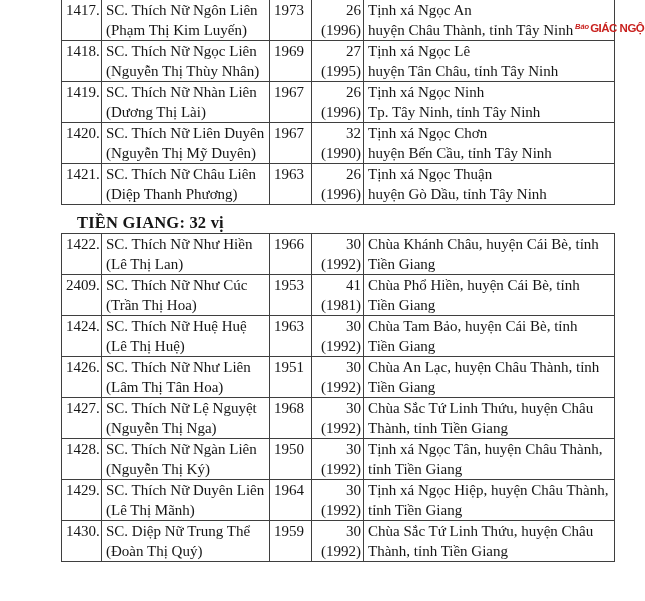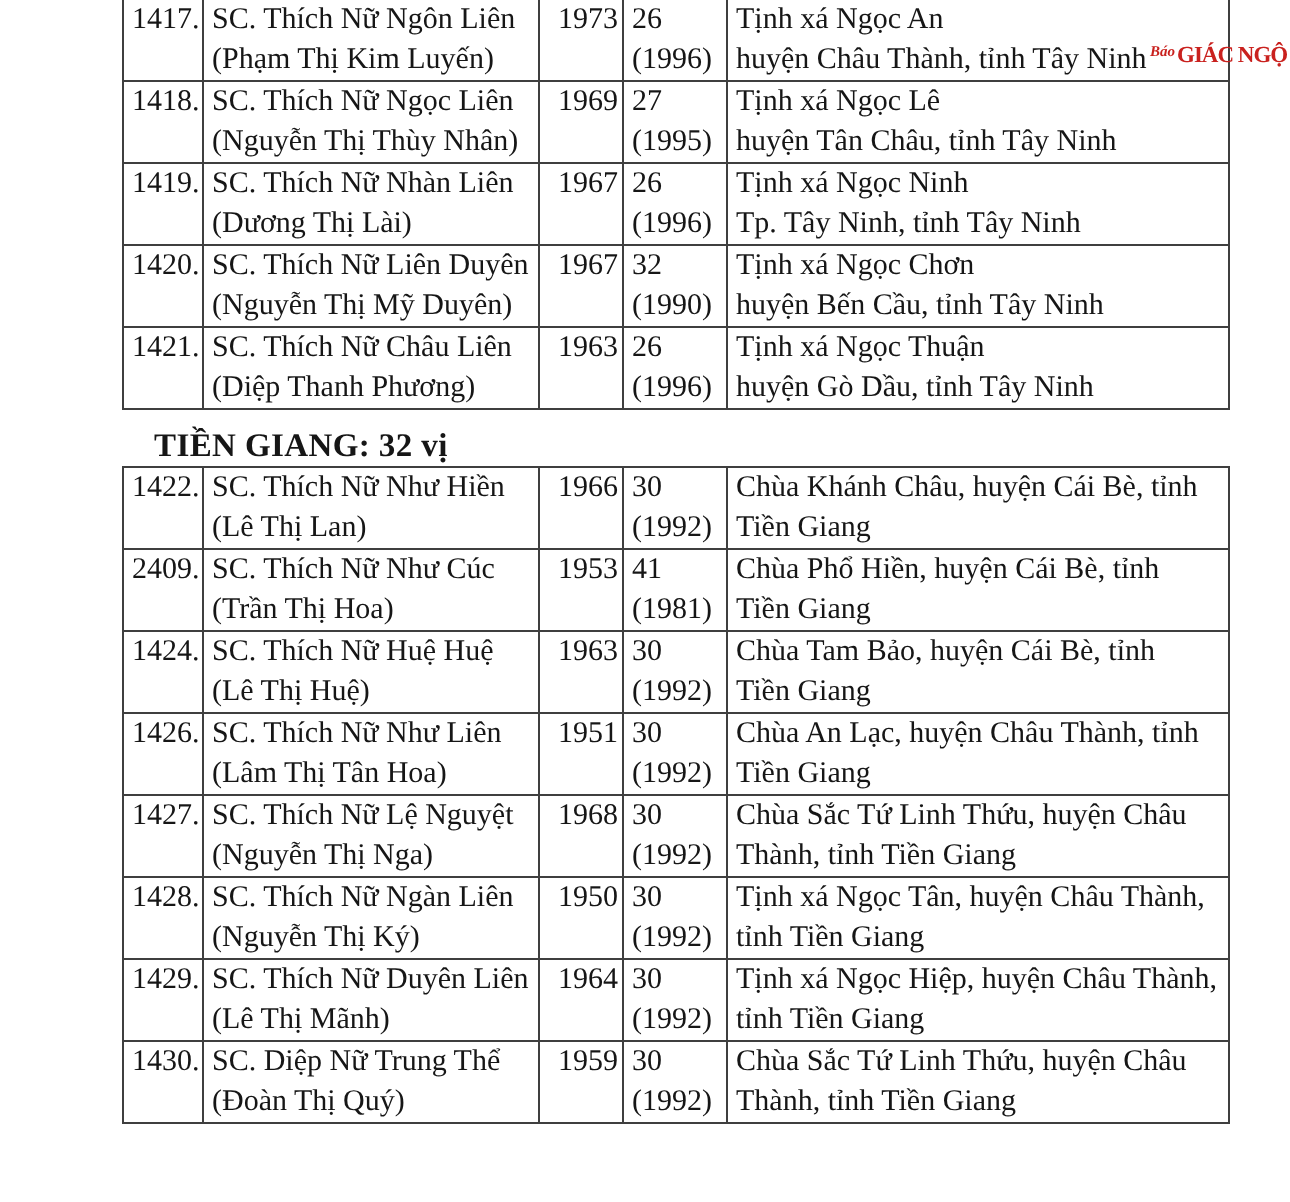--- a/index.html
+++ b/index.html
@@ -20,31 +20,31 @@
     font-size:15px; line-height:19.5px;
     padding:1px 2px 0 4px;
     white-space:pre-line;
     overflow:hidden;
   }
   table.tbl1 { top:-1px; }
   table.tbl1 tr { height:39.4px; }
   table.tbl2 { top:233px; }
   table.tbl2 tr { height:40.55px; }
   td.no    { text-align:center; padding-right:2px; }
-  td.birth { text-align:right; padding-left:0; padding-right:0; }
-  td.age   { text-align:left; padding-left:0; padding-right:0; }
+  td.birth { text-align:left; padding-left:0; padding-right:0; }
+  td.age   { text-align:right; padding-left:0; padding-right:0; }
   td.loc   { padding-left:7px; padding-right:2px; }
   .section-header {
     position:absolute; left:77px; top:213px;
     font-weight:bold; font-size:16.5px; letter-spacing:0.2px;
     white-space:nowrap;
   }
   .logo {
     position:absolute; left:575px; top:20px; z-index:5;
-    font-family:Liberation Serif, serif;
+    font-family:Liberation Sans, sans-serif;
     white-space:nowrap; line-height:13px;
   }
   .logo-prefix {
     font-size:7.5px; font-weight:bold; font-style:italic;
     position:relative; top:-3px; margin-right:1px;
   }
   .logo-name {
     font-size:11.5px; font-weight:bold; letter-spacing:-0.5px;
   }
 </style>

